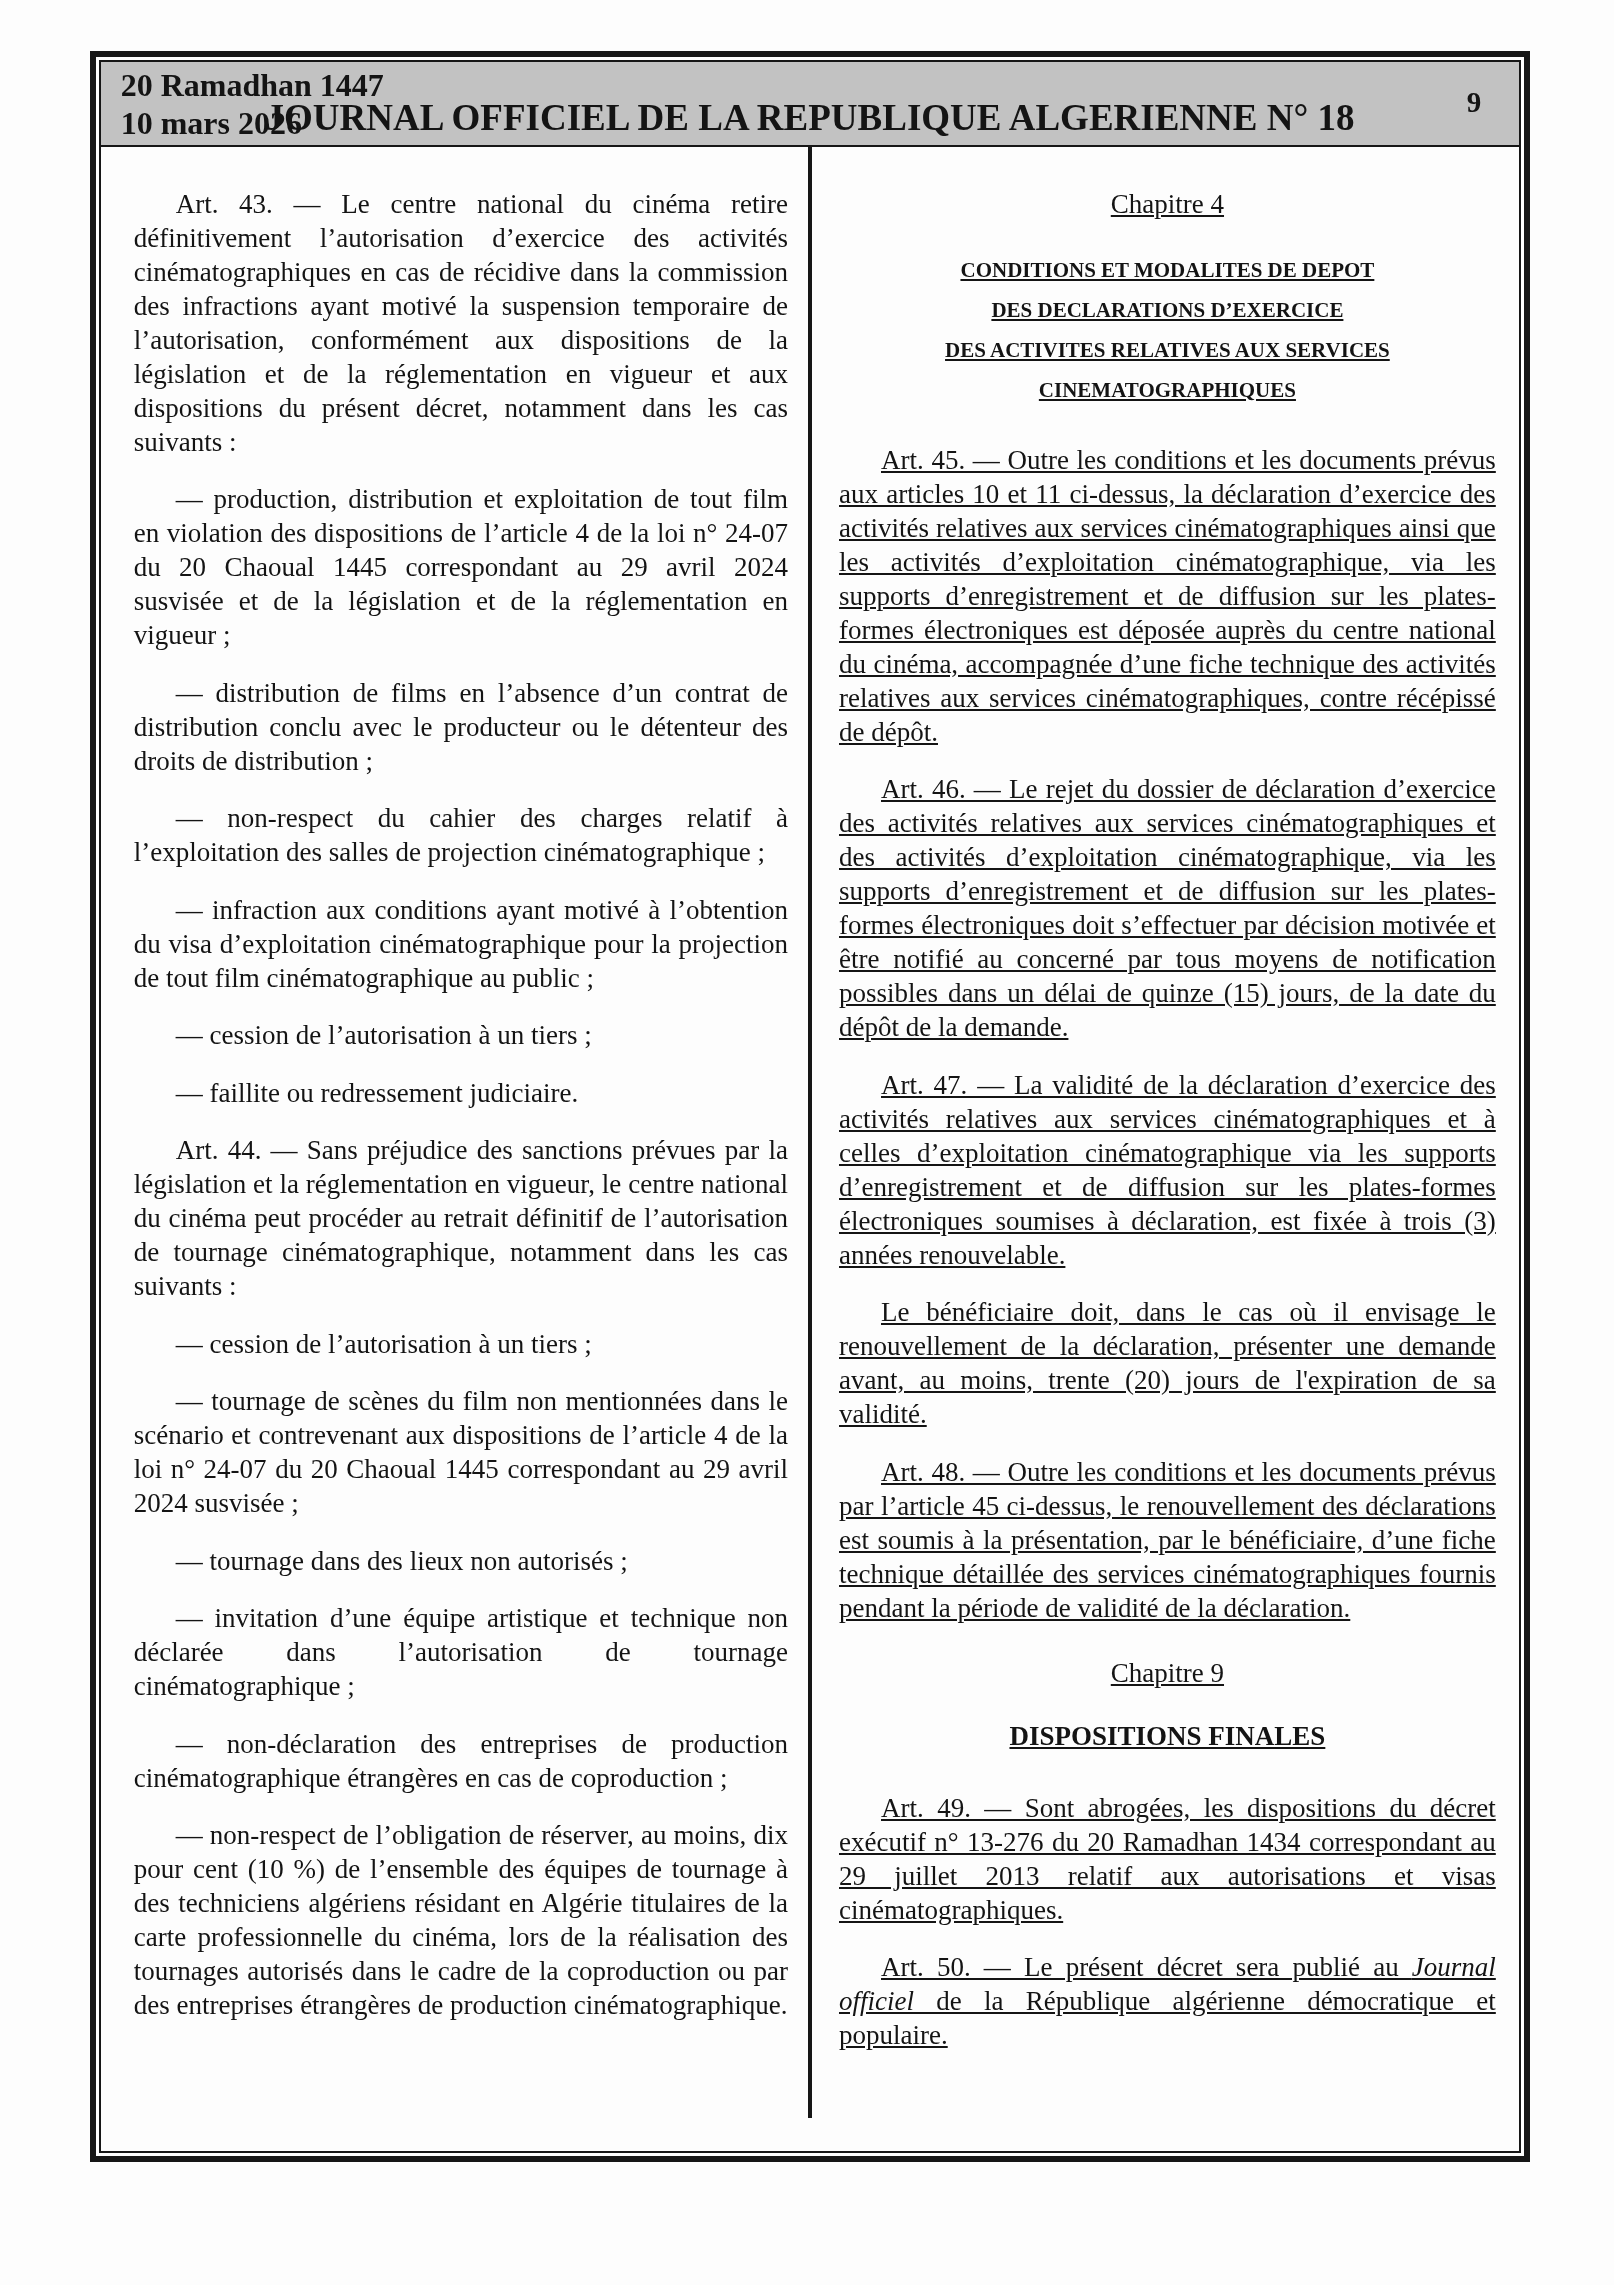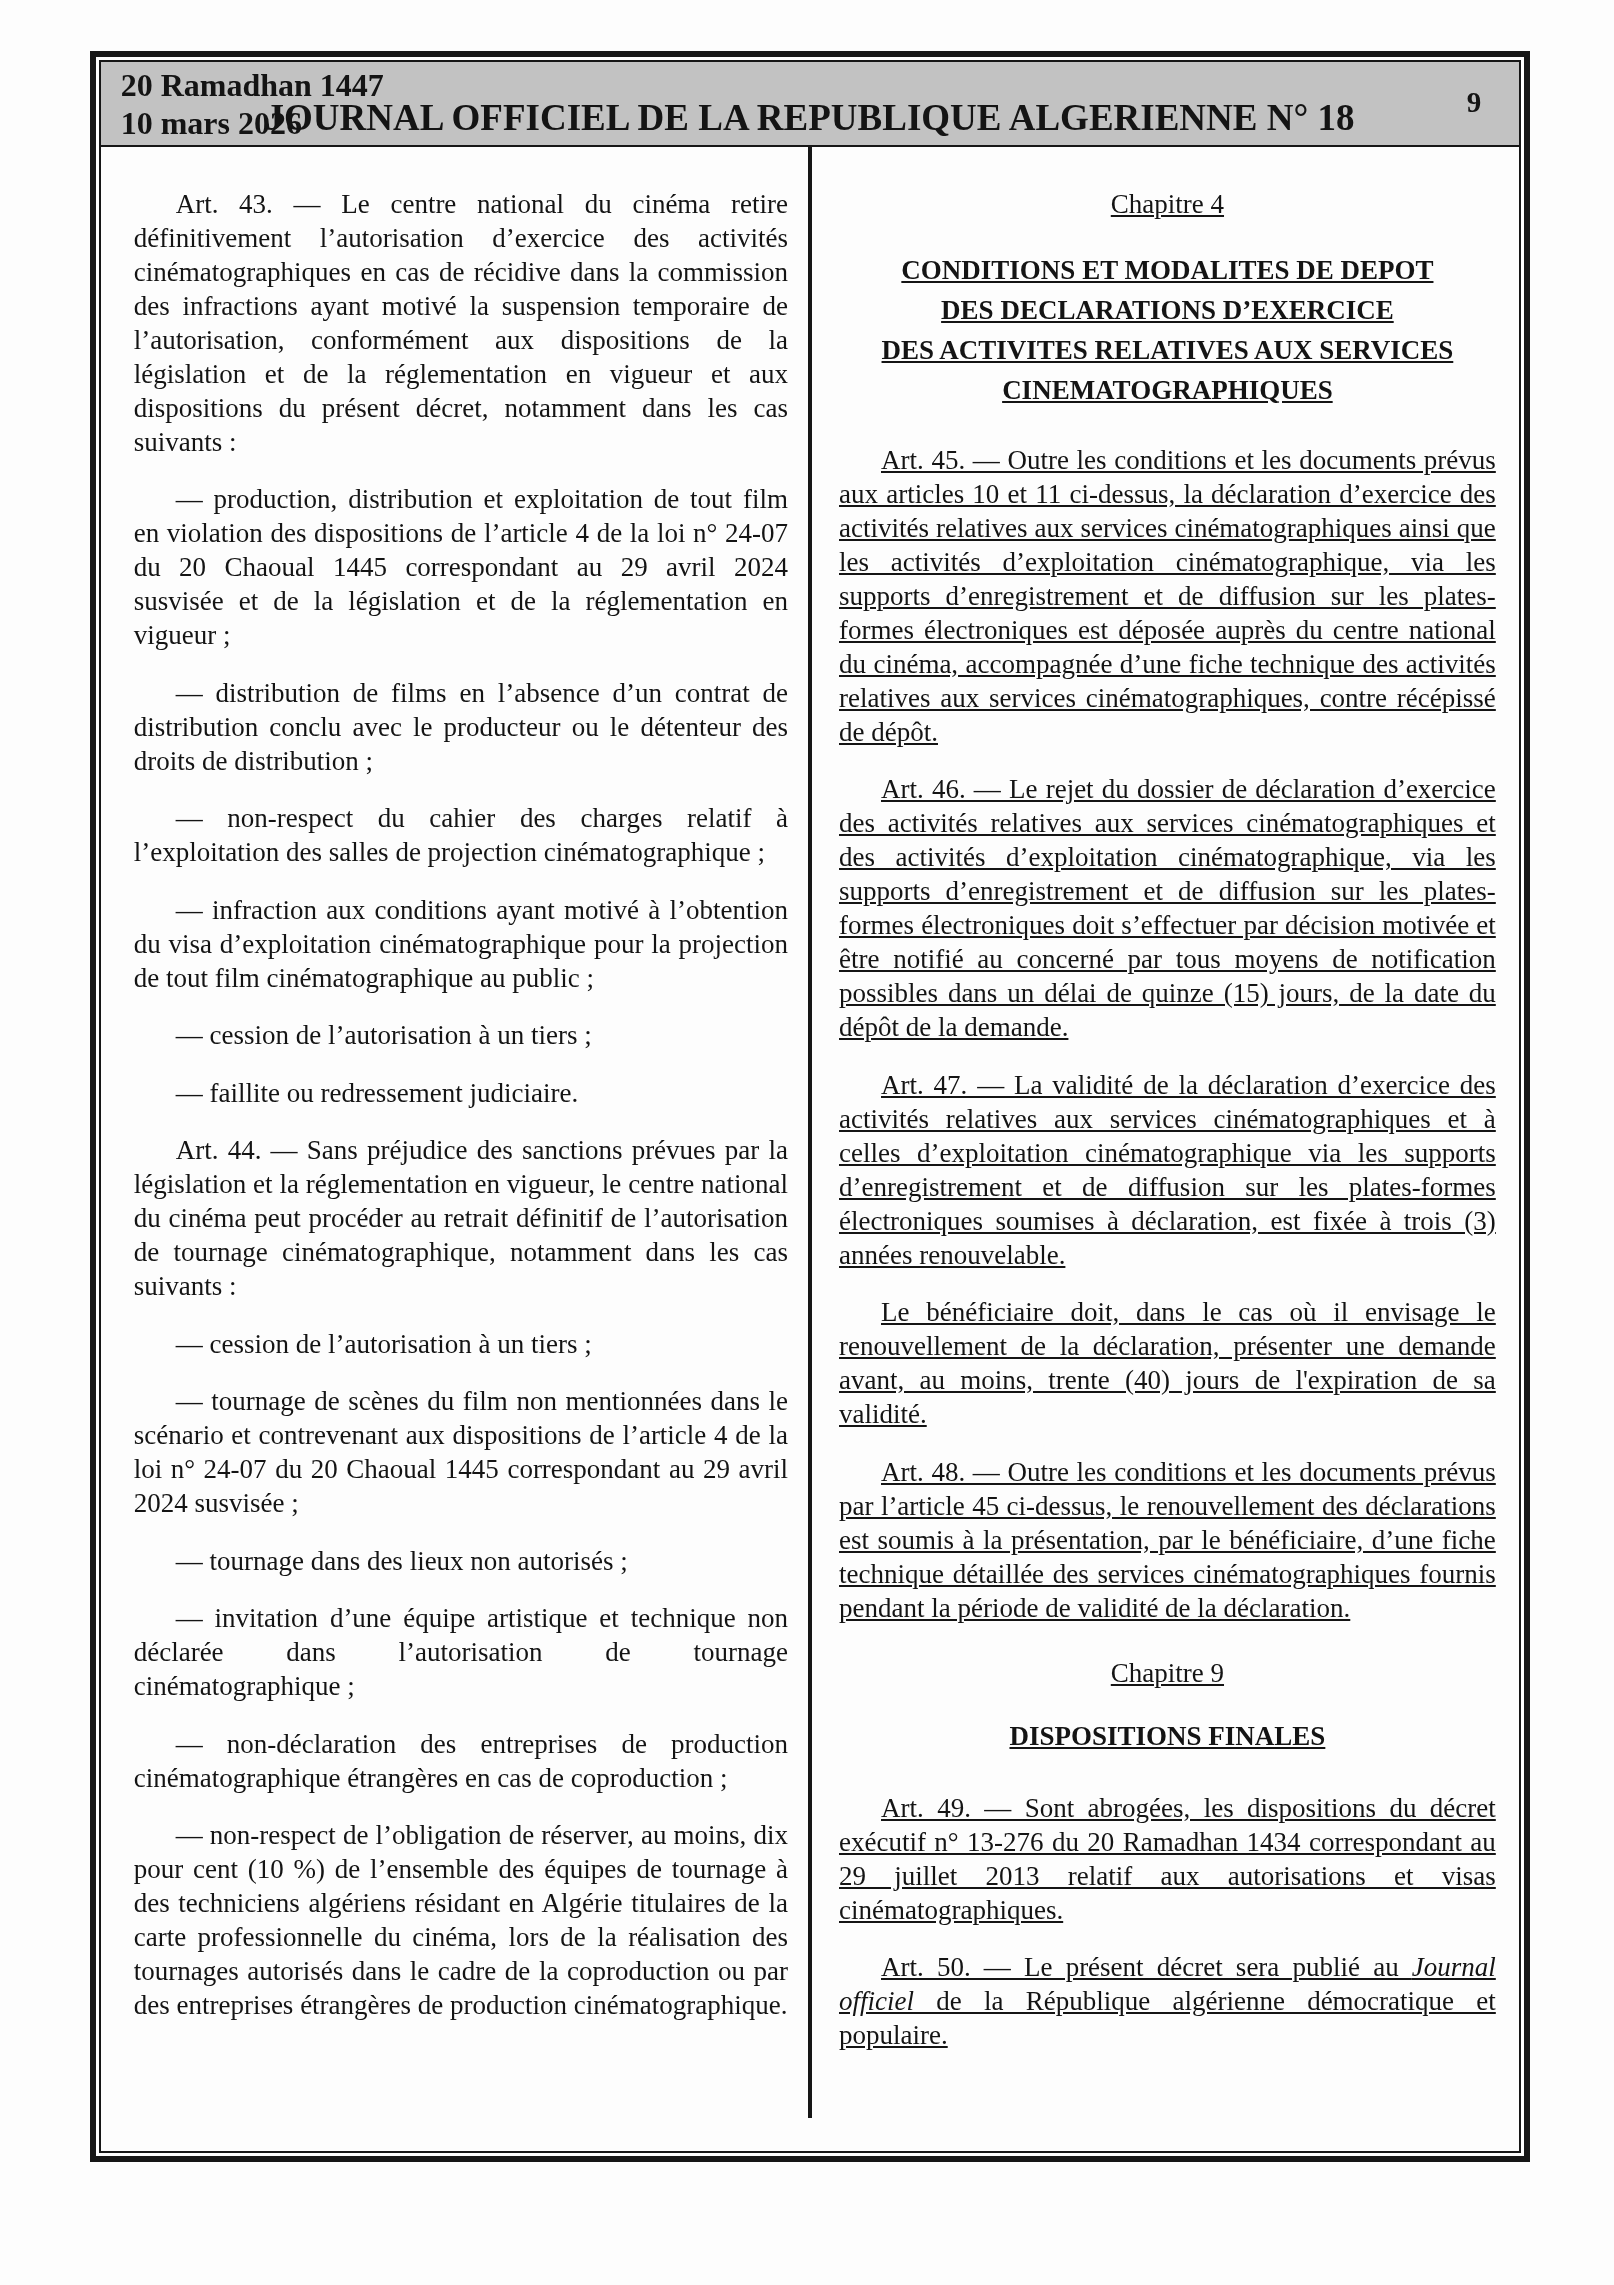--- a/index.html
+++ b/index.html
@@ -56,21 +56,21 @@
     text-align:justify;
   }
   .col-left  { padding:0 22px 0 33px; }
   .col-right { padding:0 23.5px 0 29px;text-decoration:underline; }
 
   .para { text-indent:42px; margin-bottom:23.5px; }
   .chapter { text-align:center; text-indent:0; margin-bottom:29px; }
   .chapter-5 { margin-top:31px; }
   .chap-title {
     text-align:center; font-weight:bold;
-    font-size:27px; line-height:40px;
+    font-size:21px; line-height:40px;
     margin-bottom:33px;
   }
   .section-title { text-align:center; font-weight:bold; margin:3.6px 0 38px; }
   .italic { font-style:italic; }
 </style>
 </head>
 <body>
 
 <div class="frame-outer">
   <div class="frame-inner">
@@ -108,21 +108,21 @@
         <div class="chapter">Chapitre 4</div>
         <div class="chap-title">
           <div>CONDITIONS ET MODALITES DE DEPOT</div>
           <div>DES DECLARATIONS D’EXERCICE</div>
           <div>DES ACTIVITES RELATIVES AUX SERVICES</div>
           <div>CINEMATOGRAPHIQUES</div>
         </div>
         <p class="para">Art. 45. — Outre les conditions et les documents prévus aux articles 10 et 11 ci-dessus, la déclaration d’exercice des activités relatives aux services cinématographiques ainsi que les activités d’exploitation cinématographique, via les supports d’enregistrement et de diffusion sur les plates-formes électroniques est déposée auprès du centre national du cinéma, accompagnée d’une fiche technique des activités relatives aux services cinématographiques, contre récépissé de dépôt.</p>
         <p class="para">Art. 46. — Le rejet du dossier de déclaration d’exercice des activités relatives aux services cinématographiques et des activités d’exploitation cinématographique, via les supports d’enregistrement et de diffusion sur les plates-formes électroniques doit s’effectuer par décision motivée et être notifié au concerné par tous moyens de notification possibles dans un délai de quinze (15) jours, de la date du dépôt de la demande.</p>
         <p class="para">Art. 47. — La validité de la déclaration d’exercice des activités relatives aux services cinématographiques et à celles d’exploitation cinématographique via les supports d’enregistrement et de diffusion sur les plates-formes électroniques soumises à déclaration, est fixée à trois (3) années renouvelable.</p>
-        <p class="para">Le bénéficiaire doit, dans le cas où il envisage le renouvellement de la déclaration, présenter une demande avant, au moins, trente (40) jours de l'expiration de sa validité.</p>
+        <p class="para">Le bénéficiaire doit, dans le cas où il envisage le renouvellement de la déclaration, présenter une demande avant, au moins, trente (20) jours de l'expiration de sa validité.</p>
         <p class="para">Art. 48. — Outre les conditions et les documents prévus par l’article 45 ci-dessus, le renouvellement des déclarations est soumis à la présentation, par le bénéficiaire, d’une fiche technique détaillée des services cinématographiques fournis pendant la période de validité de la déclaration.</p>
         <div class="chapter chapter-5">Chapitre 9</div>
         <div class="section-title">DISPOSITIONS FINALES</div>
         <p class="para">Art. 49. — Sont abrogées, les dispositions du décret exécutif n° 13-276 du 20 Ramadhan 1434 correspondant au 29 juillet 2013 relatif aux autorisations et visas cinématographiques.</p>
         <p class="para"><span>Art. 50. — Le présent décret sera publié au </span><span class="italic">Journal officiel</span><span> de la République algérienne démocratique et populaire.</span></p>
 
       </section>
     </main>
 
   </div>

